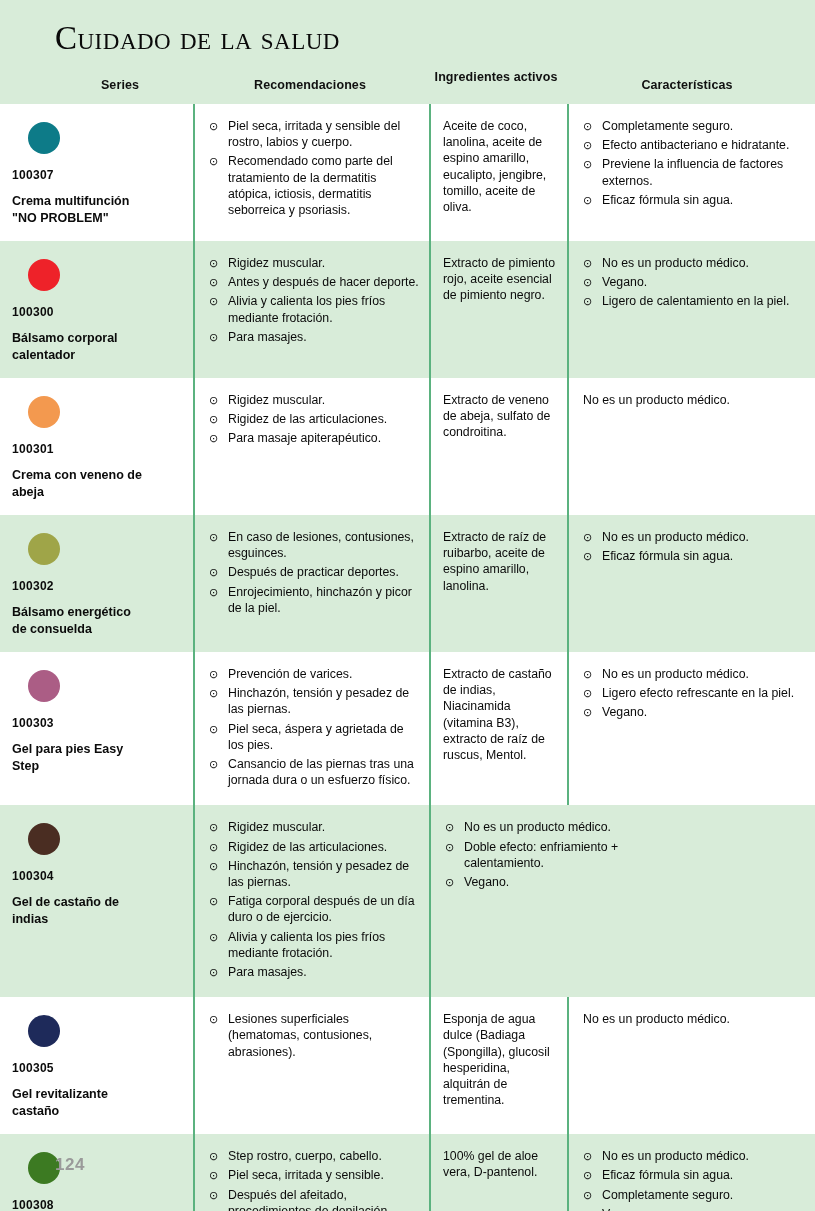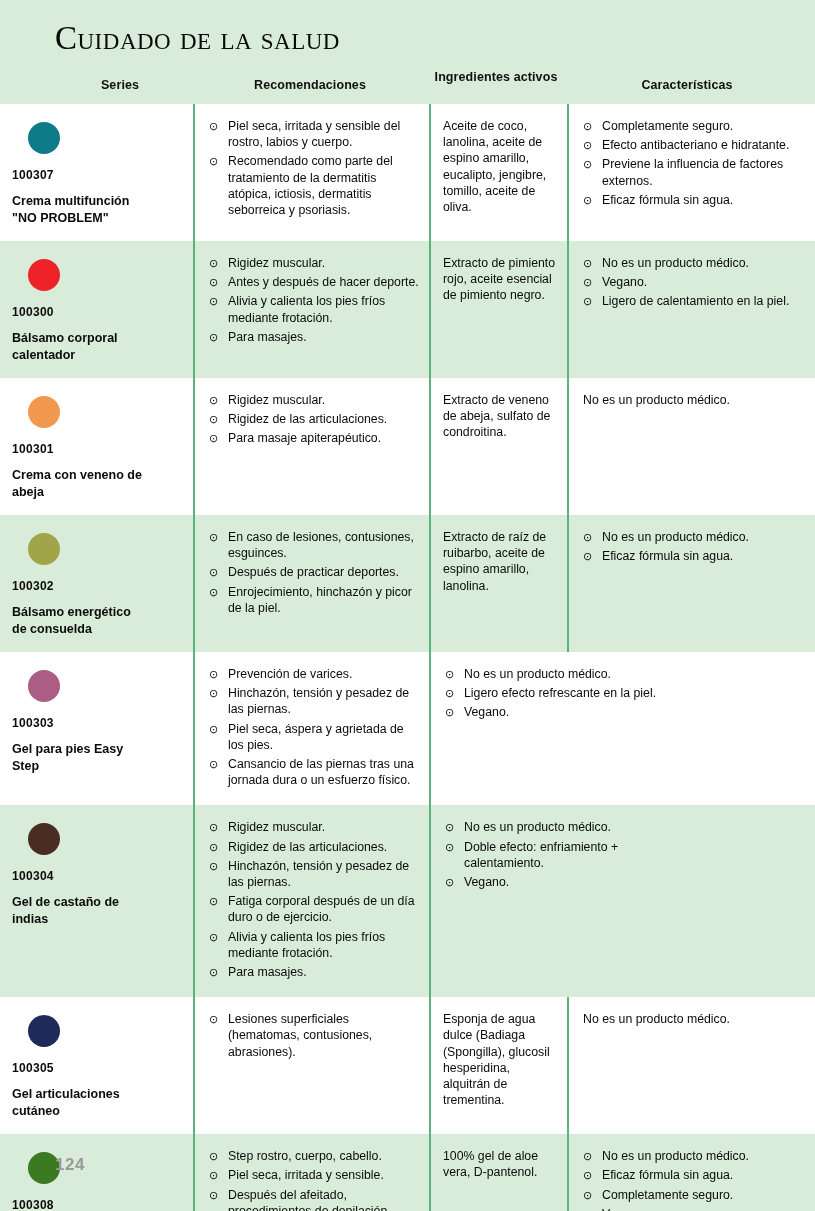--- a/index.html
+++ b/index.html
@@ -258,20 +258,23 @@
           <div class="pname">Gel para pies Easy Step</div>
         </div>
         <div class="cell c-reco">
           <ul class="blist">
             <li><span class="bullet">⊙</span><span>Prevención de varices.</span></li>
             <li><span class="bullet">⊙</span><span>Hinchazón, tensión y pesadez de las piernas.</span></li>
             <li><span class="bullet">⊙</span><span>Piel seca, áspera y agrietada de los pies.</span></li>
             <li><span class="bullet">⊙</span><span>Cansancio de las piernas tras una jornada dura o un esfuerzo físico.</span></li>
           </ul>
         </div>
+        <div class="cell c-ingr">
+          <div class="plaintext">Extracto de castaño de indias, Niacinamida (vitamina B3), extracto de raíz de ruscus, Mentol.</div>
+        </div>
         <div class="cell c-carac">
           <ul class="blist">
             <li><span class="bullet">⊙</span><span>No es un producto médico.</span></li>
             <li><span class="bullet">⊙</span><span>Ligero efecto refrescante en la piel.</span></li>
             <li><span class="bullet">⊙</span><span>Vegano.</span></li>
           </ul>
         </div>
       </div>
       <div class="row alt">
         <div class="cell c-series">
@@ -294,21 +297,21 @@
             <li><span class="bullet">⊙</span><span>No es un producto médico.</span></li>
             <li><span class="bullet">⊙</span><span>Doble efecto: enfriamiento + calentamiento.</span></li>
             <li><span class="bullet">⊙</span><span>Vegano.</span></li>
           </ul>
         </div>
       </div>
       <div class="row">
         <div class="cell c-series">
           <span class="dot" style="background: rgb(30, 42, 90);"></span>
           <div class="sku">100305</div>
-          <div class="pname">Gel articulaciones cutáneo</div>
+          <div class="pname">Gel revitalizante castaño</div>
         </div>
         <div class="cell c-reco">
           <ul class="blist">
             <li><span class="bullet">⊙</span><span>Lesiones superficiales (hematomas, contusiones, abrasiones).</span></li>
           </ul>
         </div>
         <div class="cell c-ingr">
           <div class="plaintext">Esponja de agua dulce (Badiaga (Spongilla), glucosil hesperidina, alquitrán de trementina.</div>
         </div>
         <div class="cell c-carac">

